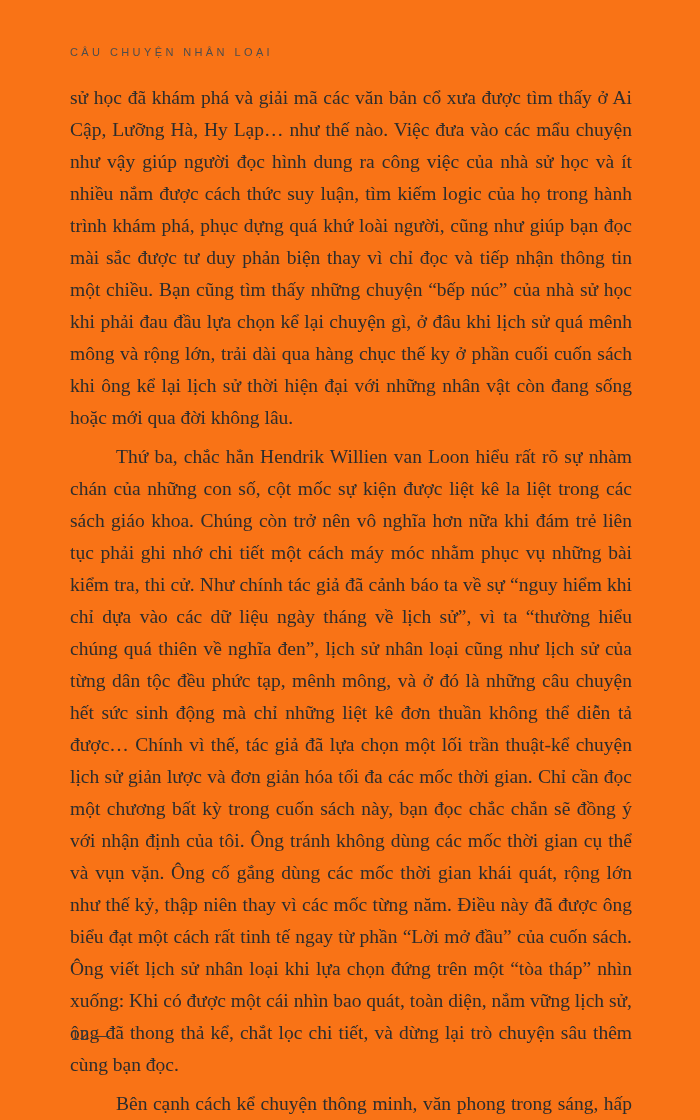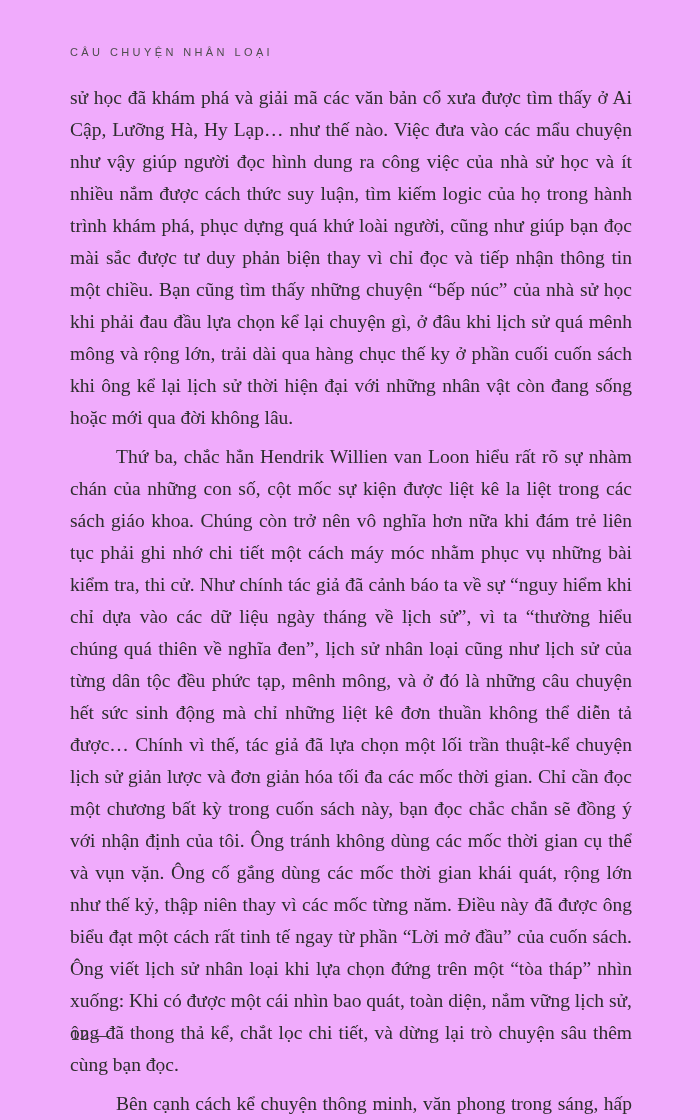--- a/index.html
+++ b/index.html
@@ -5,21 +5,21 @@
   html, body {
     margin: 0;
     padding: 0;
     background: #e9e9e9;
   }
   .page {
     position: relative;
     width: 700px;
     height: 1120px;
     margin: 0 auto;
-    background: #f0abfc;
+    background: #f97316;
     overflow: hidden;
     font-family: "Liberation Serif", "DejaVu Serif", serif;
   }
   .running-header {
     position: absolute;
     top: 46px;
     left: 70px;
     font-family: "Liberation Sans", "DejaVu Sans", sans-serif;
     font-size: 11px;
     font-weight: 500;

